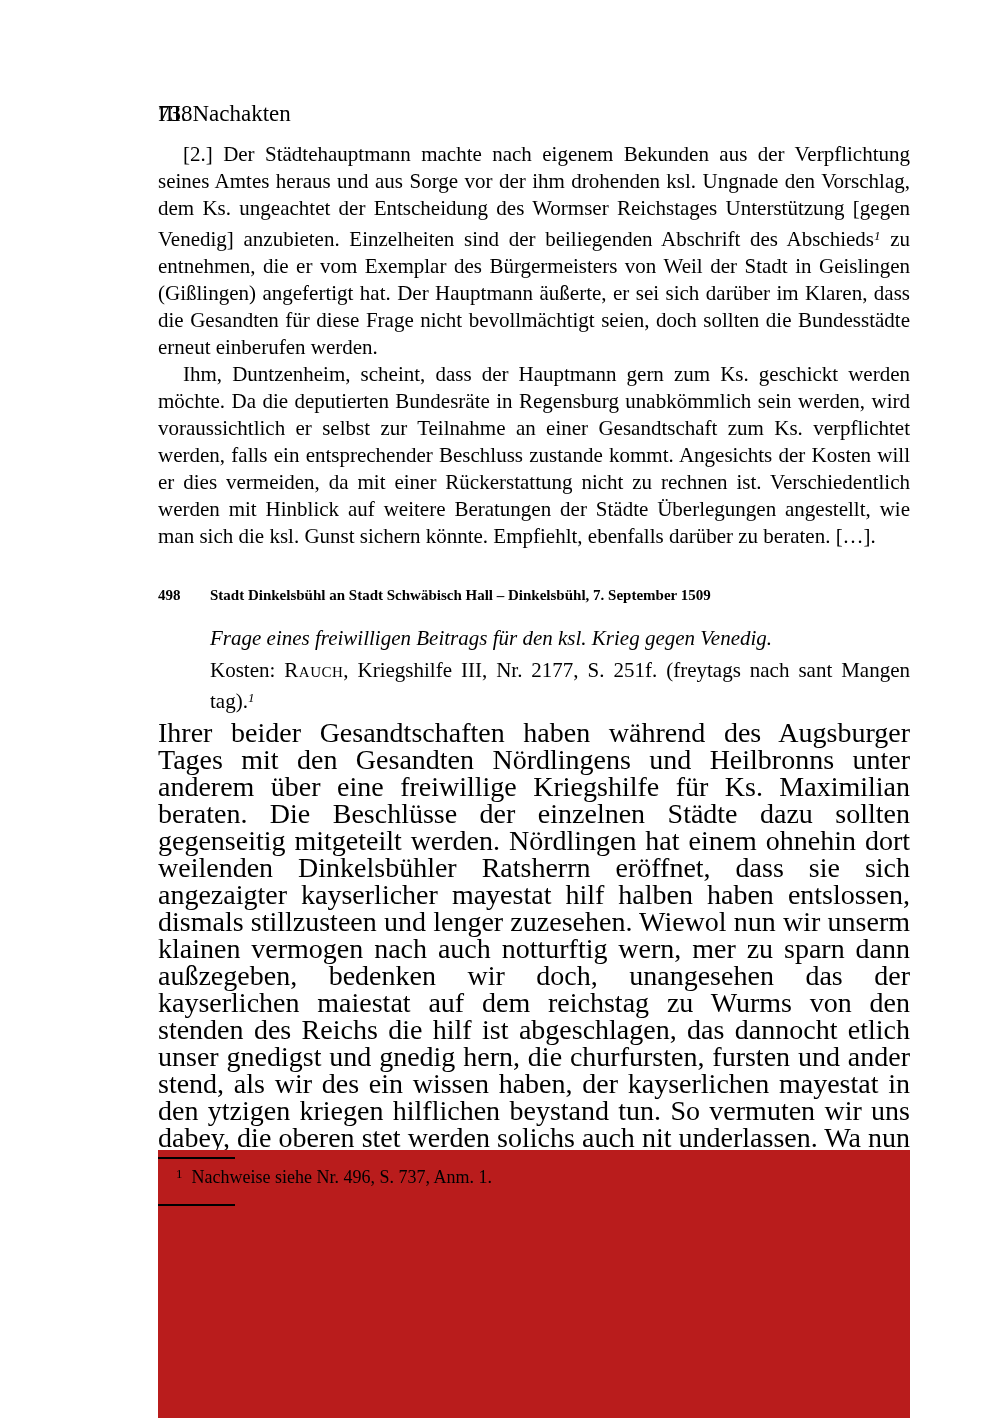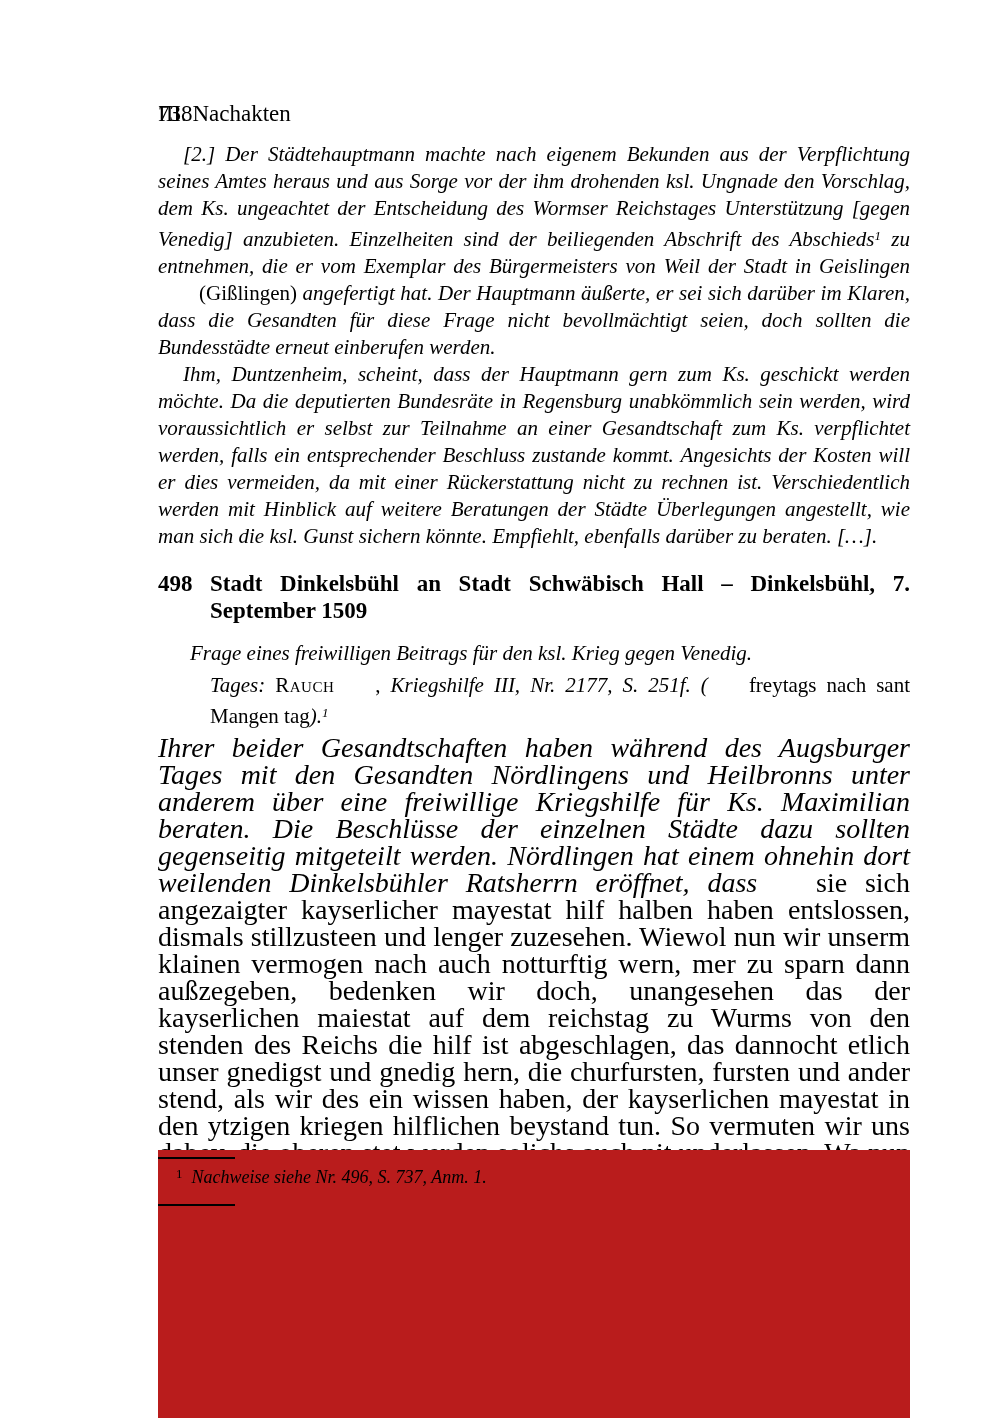--- a/index.html
+++ b/index.html
@@ -33,34 +33,34 @@
   .regest {
     font-size: 21px;
     line-height: 27px;
     text-align: justify;
     text-indent: 25px;
     hyphens: none;
   }
   .regest-first { margin-top: 14px; }
 
   .entry-head {
-    margin-top: 20px;
+    margin-top: 32px;
     position: relative;
     padding-left: 52px;
-    font-size: 23px;
+    font-size: 15px;
     line-height: 27px;
     font-weight: bold;
     text-align: justify;
     hyphens: none;
   }
   .entry-number { position: absolute; left: 0; top: 0; font-weight: bold; }
 
   .entry-summary {
     margin-top: 16px;
-    margin-left: 32px;
+    margin-left: 52px;
     font-size: 21px;
     line-height: 27px;
     font-style: italic;
   }
   .entry-source {
     margin-top: 5px;
     margin-left: 52px;
     font-size: 21px;
     line-height: 27px;
     text-align: justify;
@@ -98,22 +98,22 @@
     text-indent: 18px;
     hyphens: none;
   }
   .fn-marker {
     font-size: 13px;
     vertical-align: 5px;
     margin-right: 9px;
     font-style: normal;
   }
 
-  .run-i  { font-style: italic; }
-  .run-r  { font-style: normal; margin-left: 41px; }
+  .run-i  { }
+  .run-r  { font-style: normal; }
   .run-sc { font-style: normal; font-variant: small-caps; letter-spacing: 0.5px; margin-top: 20px; }
   .run-sup-i { font-style: italic; font-size: 13px; vertical-align: 6px; }
 </style>
 </head>
 <body>
 
 <div class="page">
 
   <div class="content">
 
@@ -126,21 +126,21 @@
 
     <p class="regest"><span class="run-i">Ihm, Duntzenheim, scheint, dass der Hauptmann gern zum Ks. geschickt werden möchte. Da die deputierten Bundesräte in Regensburg unabkömmlich sein werden, wird voraussichtlich er selbst zur Teilnahme an einer Gesandtschaft zum Ks. verpflichtet werden, falls ein entsprechender Beschluss zustande kommt. Angesichts der Kosten will er dies vermeiden, da mit einer Rückerstattung nicht zu rechnen ist. Verschiedentlich werden mit Hinblick auf weitere Beratungen der Städte Überlegungen angestellt, wie man sich die ksl. Gunst sichern könnte. Empfiehlt, ebenfalls darüber zu beraten. […].</span></p>
 
     <div class="entry-head">
       <span class="entry-number">498</span>
       <span>Stadt Dinkelsbühl an Stadt Schwäbisch Hall – Dinkelsbühl, 7. September 1509</span>
     </div>
 
     <p class="entry-summary">Frage eines freiwilligen Beitrags für den ksl. Krieg gegen Venedig.</p>
 
-    <p class="entry-source"><span class="run-i">Tages: </span><span class="run-sc">Rauch</span><span class="run-r">, </span><span class="run-i">Kriegshilfe III, Nr. 2177, S. 251f. (</span><span class="run-r">freytags nach sant Mangen tag</span><span class="run-i">).</span><span class="run-sup-i">1</span></p>
+    <p class="entry-source"><span class="run-i">Kosten: </span><span class="run-sc">Rauch</span><span class="run-r">, </span><span class="run-i">Kriegshilfe III, Nr. 2177, S. 251f. (</span><span class="run-r">freytags nach sant Mangen tag</span><span class="run-i">).</span><span class="run-sup-i">1</span></p>
 
     <p class="entry-body"><span class="run-i">Ihrer beider Gesandtschaften haben während des Augsburger Tages mit den Gesandten Nördlingens und Heilbronns unter anderem über eine freiwillige Kriegshilfe für Ks. Maximilian beraten. Die Beschlüsse der einzelnen Städte dazu sollten gegenseitig mitgeteilt werden. Nördlingen hat einem ohnehin dort weilenden Dinkelsbühler Ratsherrn eröffnet, dass </span><span class="run-r">sie sich angezaigter kayserlicher mayestat hilf halben haben entslossen, dismals stillzusteen und lenger zuzesehen. Wiewol nun wir unserm klainen vermogen nach auch notturftig wern, mer zu sparn dann außzegeben, bedenken wir doch, unangesehen das der kayserlichen maiestat auf dem reichstag zu Wurms von den stenden des Reichs die hilf ist abgeschlagen, das dannocht etlich unser gnedigst und gnedig hern, die churfursten, fursten und ander stend, als wir des ein wissen haben, der kayserlichen mayestat in den ytzigen kriegen hilflichen beystand tun. So vermuten wir uns dabey, die oberen stet werden solichs auch nit underlassen. Wa nun die undern stet also wollen stilsitzen und lenger zusehen, besorgen wir nit klainer ungnade, die bey der kayserlichen maiestat mog erwachsen. </span><span class="run-i">Schlagen deshalb gemeinsame Beratungen</span></p>
 
   </div>
 
   <div class="footnotes">
 
     <div class="fn-rule fn-rule-1"></div>
     <p class="footnote"><span class="fn-marker">1</span><span><span class="run-i">Nachweise siehe Nr. 496, S. 737, Anm. 1.</span></span></p>
 

